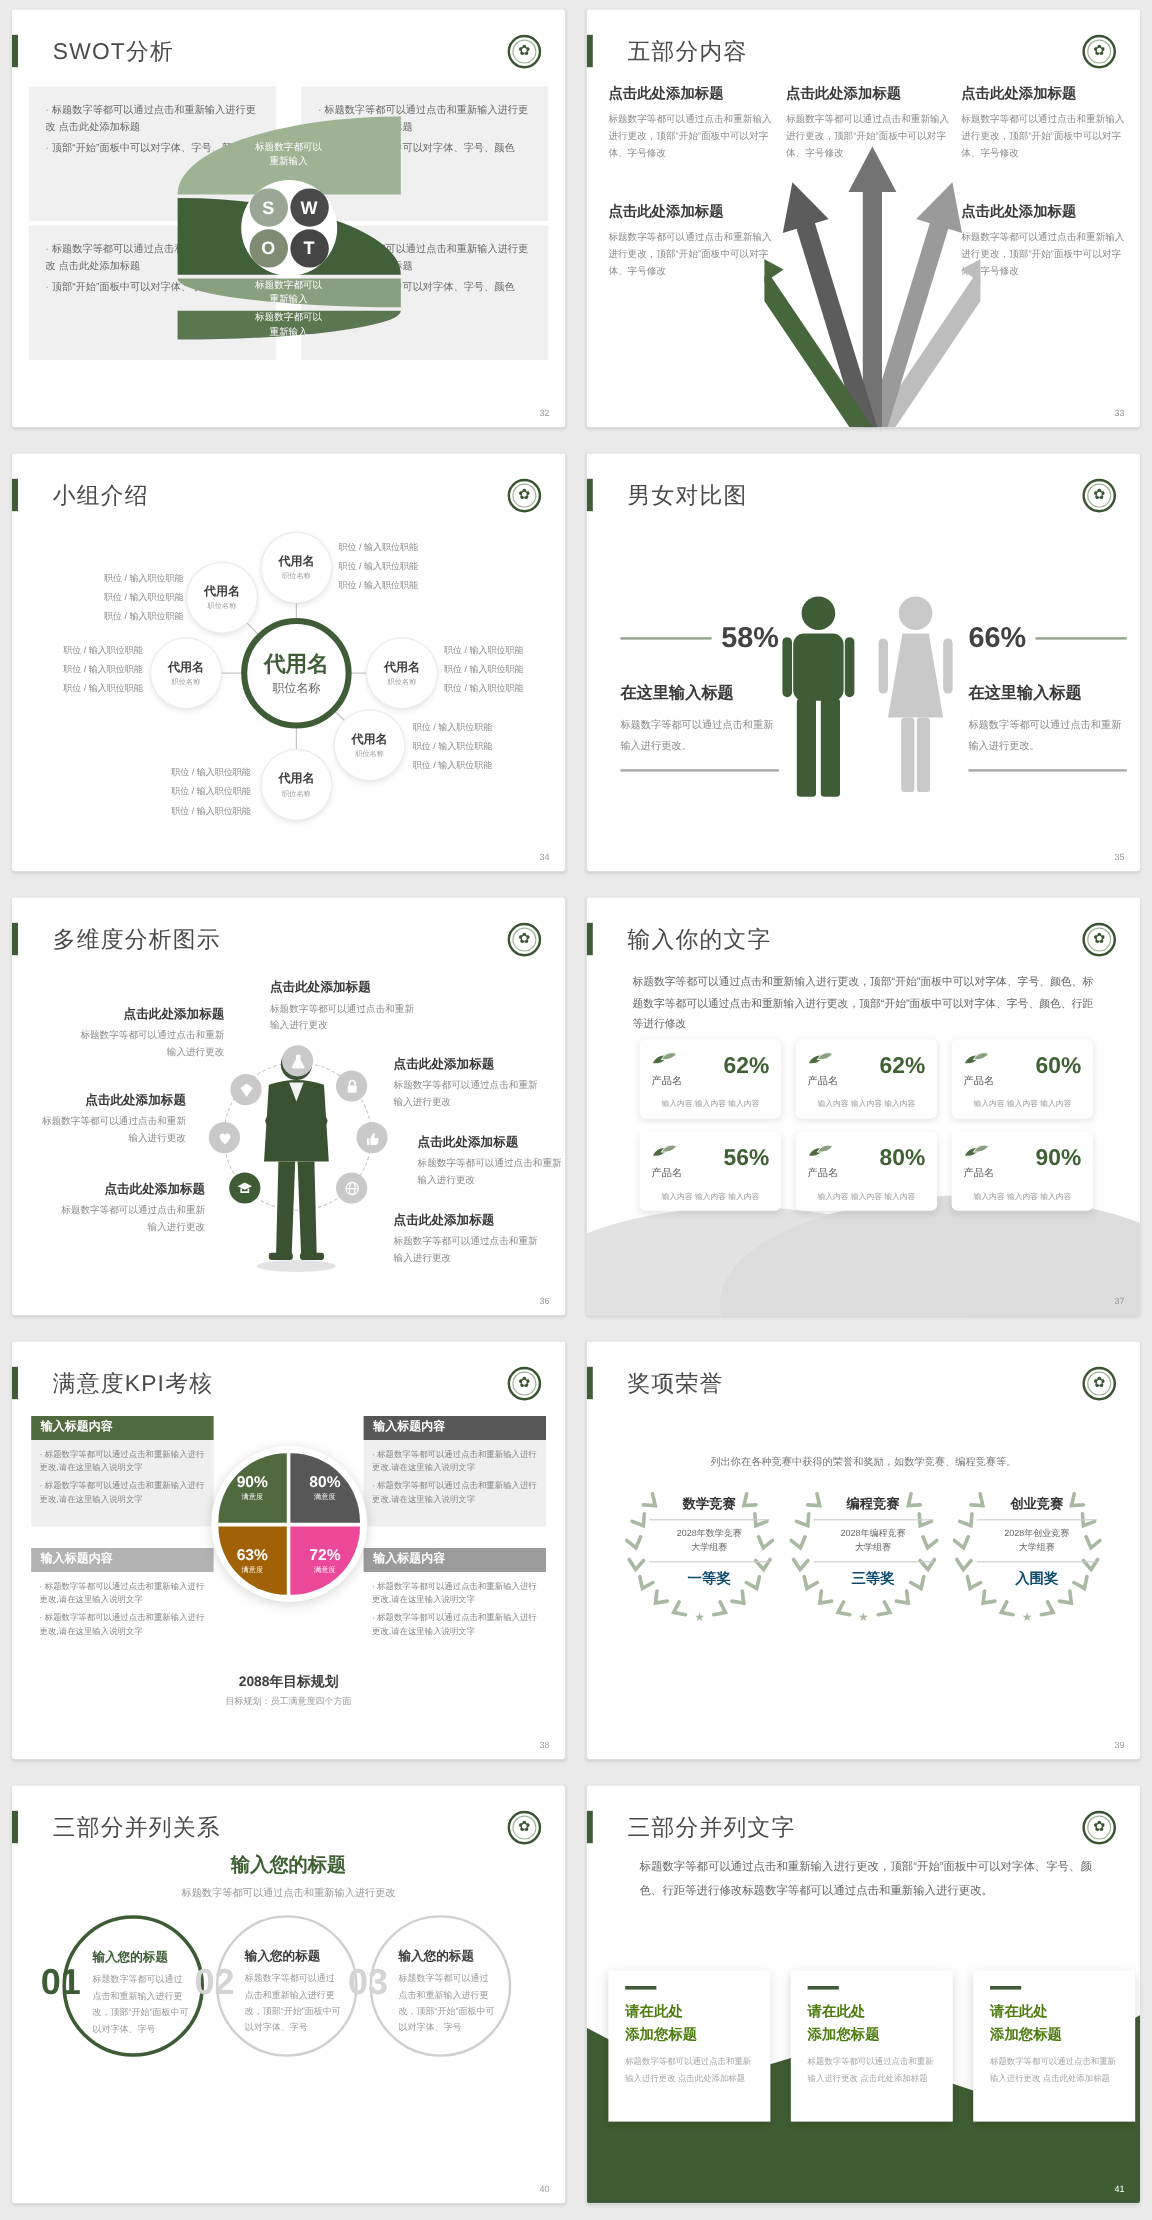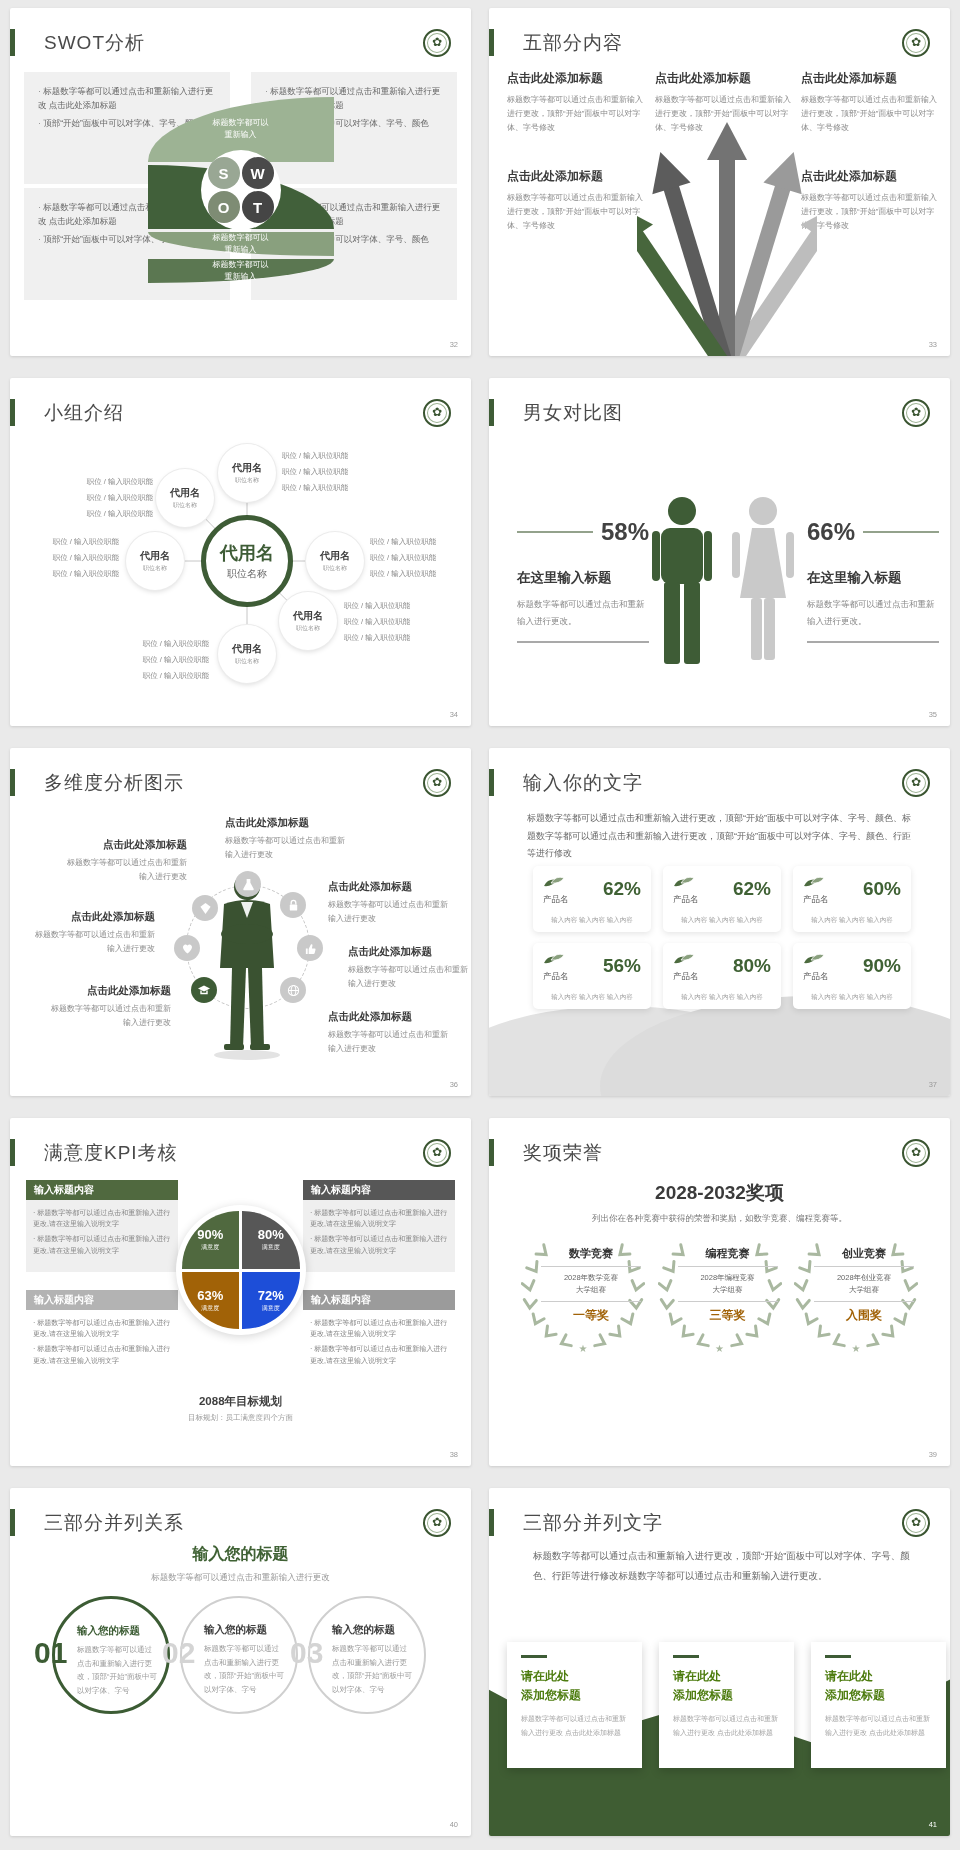--- a/index.html
+++ b/index.html
@@ -95,21 +95,21 @@
   
   .s39-head{position:absolute;top:62px;left:0;right:0;text-align:center;font-size:19px;font-weight:bold;color:#3b3b3b;}
   .s39-sub{position:absolute;top:95px;left:30px;right:30px;text-align:center;font-size:8.5px;color:#777;}
   .s39-awards{position:absolute;top:118px;left:32px;right:32px;display:flex;justify-content:space-between;}
   .award{position:relative;width:124px;height:122px;}
   .aw-laurel{position:absolute;inset:0;}
   .aw-content{position:absolute;left:16px;right:0;top:10px;text-align:center;}
   .aw-name{font-size:11px;font-weight:bold;color:#333;}
   .aw-rule{height:1px;background:#ccc;margin:5px 4px;}
   .aw-d{font-size:7.5px;color:#666;line-height:1.6;}
-  .aw-prize{font-size:12px;font-weight:bold;color:#a16207;margin-top:5px;}
+  .aw-prize{font-size:12px;font-weight:bold;color:#0c4a6e;margin-top:5px;}
   .aw-star{position:absolute;left:0;right:0;bottom:4px;text-align:center;font-size:10px;color:#a9b8a0;}
 
   
   .s40-head{position:absolute;top:56px;left:0;right:0;text-align:center;font-size:16px;font-weight:bold;color:#3f6134;}
   .s40-sub{position:absolute;top:84px;left:0;right:0;text-align:center;font-size:8.5px;color:#999;}
   .s40-c{position:absolute;top:108px;width:118px;height:118px;border-radius:50%;background:#fff;box-sizing:border-box;z-index:1;}
   .s40-cc{position:absolute;left:22px;right:10px;top:25px;}
   .s40-ct{font-size:10.5px;font-weight:bold;color:#3d3d3d;}
   .s40-ct.green{color:#3c5c34;}
   .s40-cb{font-size:7.5px;color:#999;line-height:1.8;margin-top:5px;}
@@ -583,39 +583,38 @@
           <span class="s38-ql">满意度</span>
         </div>
       <div class="s38-q qtr" style="background:#575757;">
         <span class="s38-qp">80%</span>
           <span class="s38-ql">满意度</span>
         </div>
       <div class="s38-q qbl" style="background:#a16207;">
         <span class="s38-qp">63%</span>
           <span class="s38-ql">满意度</span>
         </div>
-      <div class="s38-q qbr" style="background:#1d4ed8;text-align:center;">
+      <div class="s38-q qbr" style="background:#ec4899;text-align:center;">
         <span class="s38-qp">72%</span>
           <span class="s38-ql">满意度</span>
         </div>
     </div>
     <div class="s38-ft">
       <div class="s38-ft1">2088年目标规划</div>
       <div class="s38-ft2">目标规划：员工满意度四个方面</div>
     </div>
     <span class="pnum">38</span>
   </div>
 
   <div class="slide">
     <div class="shead">
       <span class="bar"></span>
       <span class="stitle">奖项荣誉</span>
       <span class="logo"><i>✿</i></span>
     </div>
-    <div class="s39-head">2028-2032奖项</div>
     <div class="s39-sub">列出你在各种竞赛中获得的荣誉和奖励，如数学竞赛、编程竞赛等。</div>
     <div class="s39-awards">
       <div class="award">
         <svg class="aw-laurel" viewBox="0 0 124 122">
           <g stroke="#a9b8a0" stroke-width="3" fill="none" stroke-linecap="round">
             <path d="M-6,-4 L0,4 L6,-4" transform="translate(22,16) rotate(-50)"></path>
               <path d="M-6,-4 L0,4 L6,-4" transform="translate(13,32) rotate(-32)"></path>
             <path d="M-6,-4 L0,4 L6,-4" transform="translate(8,50) rotate(-14)"></path>
               <path d="M-6,-4 L0,4 L6,-4" transform="translate(9,68) rotate(4)"></path>
             <path d="M-6,-4 L0,4 L6,-4" transform="translate(16,84) rotate(24)"></path>

